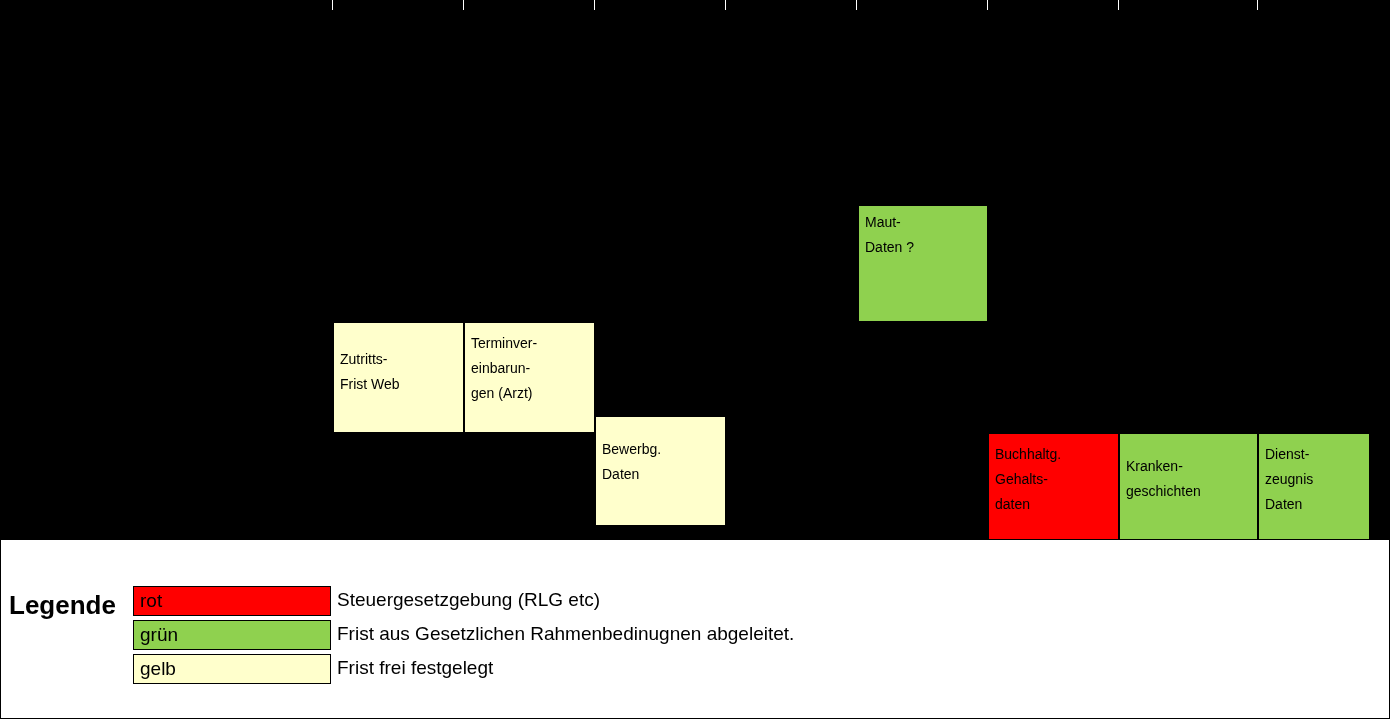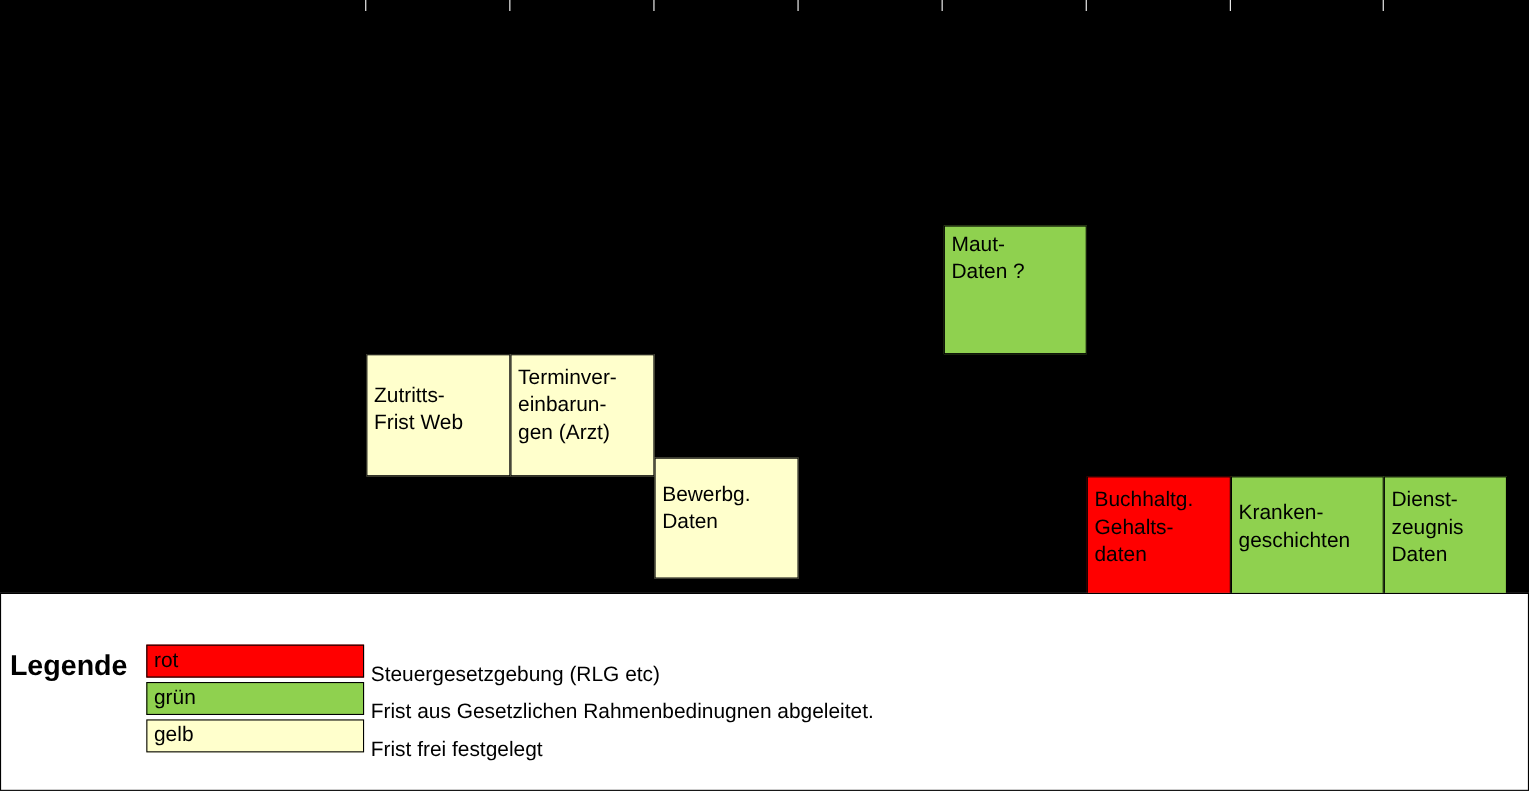--- a/index.html
+++ b/index.html
@@ -27,21 +27,21 @@
     top: 0;
     width: 1px;
     height: 10px;
     background: #ffffff;
   }
   .box {
     position: absolute;
     box-sizing: border-box;
     border: 1px solid #000000;
     color: #000000;
-    font-size: 19px;
+    font-size: 14px;
     line-height: 25px;
     padding: 4px 6px 0 6px;
     white-space: pre-line;
     overflow: hidden;
   }
   .box.yellow { background: #ffffcc; }
   .box.green  { background: #8fd14f; }
   .box.red    { background: #ff0000; }
 
   
@@ -86,21 +86,20 @@
   .swatch.green { background: #8fd14f; }
   .swatch.yellow { background: #ffffcc; }
   .legend-desc {
     position: absolute;
     left: 204px;
     top: 0;
     font-size: 19px;
     line-height: 28px;
     color: #000000;
     white-space: nowrap;
-    margin-top: 14px;
   }
 </style>
 </head>
 <body>
 
 <div id="stage">
 
   <div class="tick" style="left:332px"></div>
   <div class="tick" style="left:463px"></div>
   <div class="tick" style="left:594px"></div>

